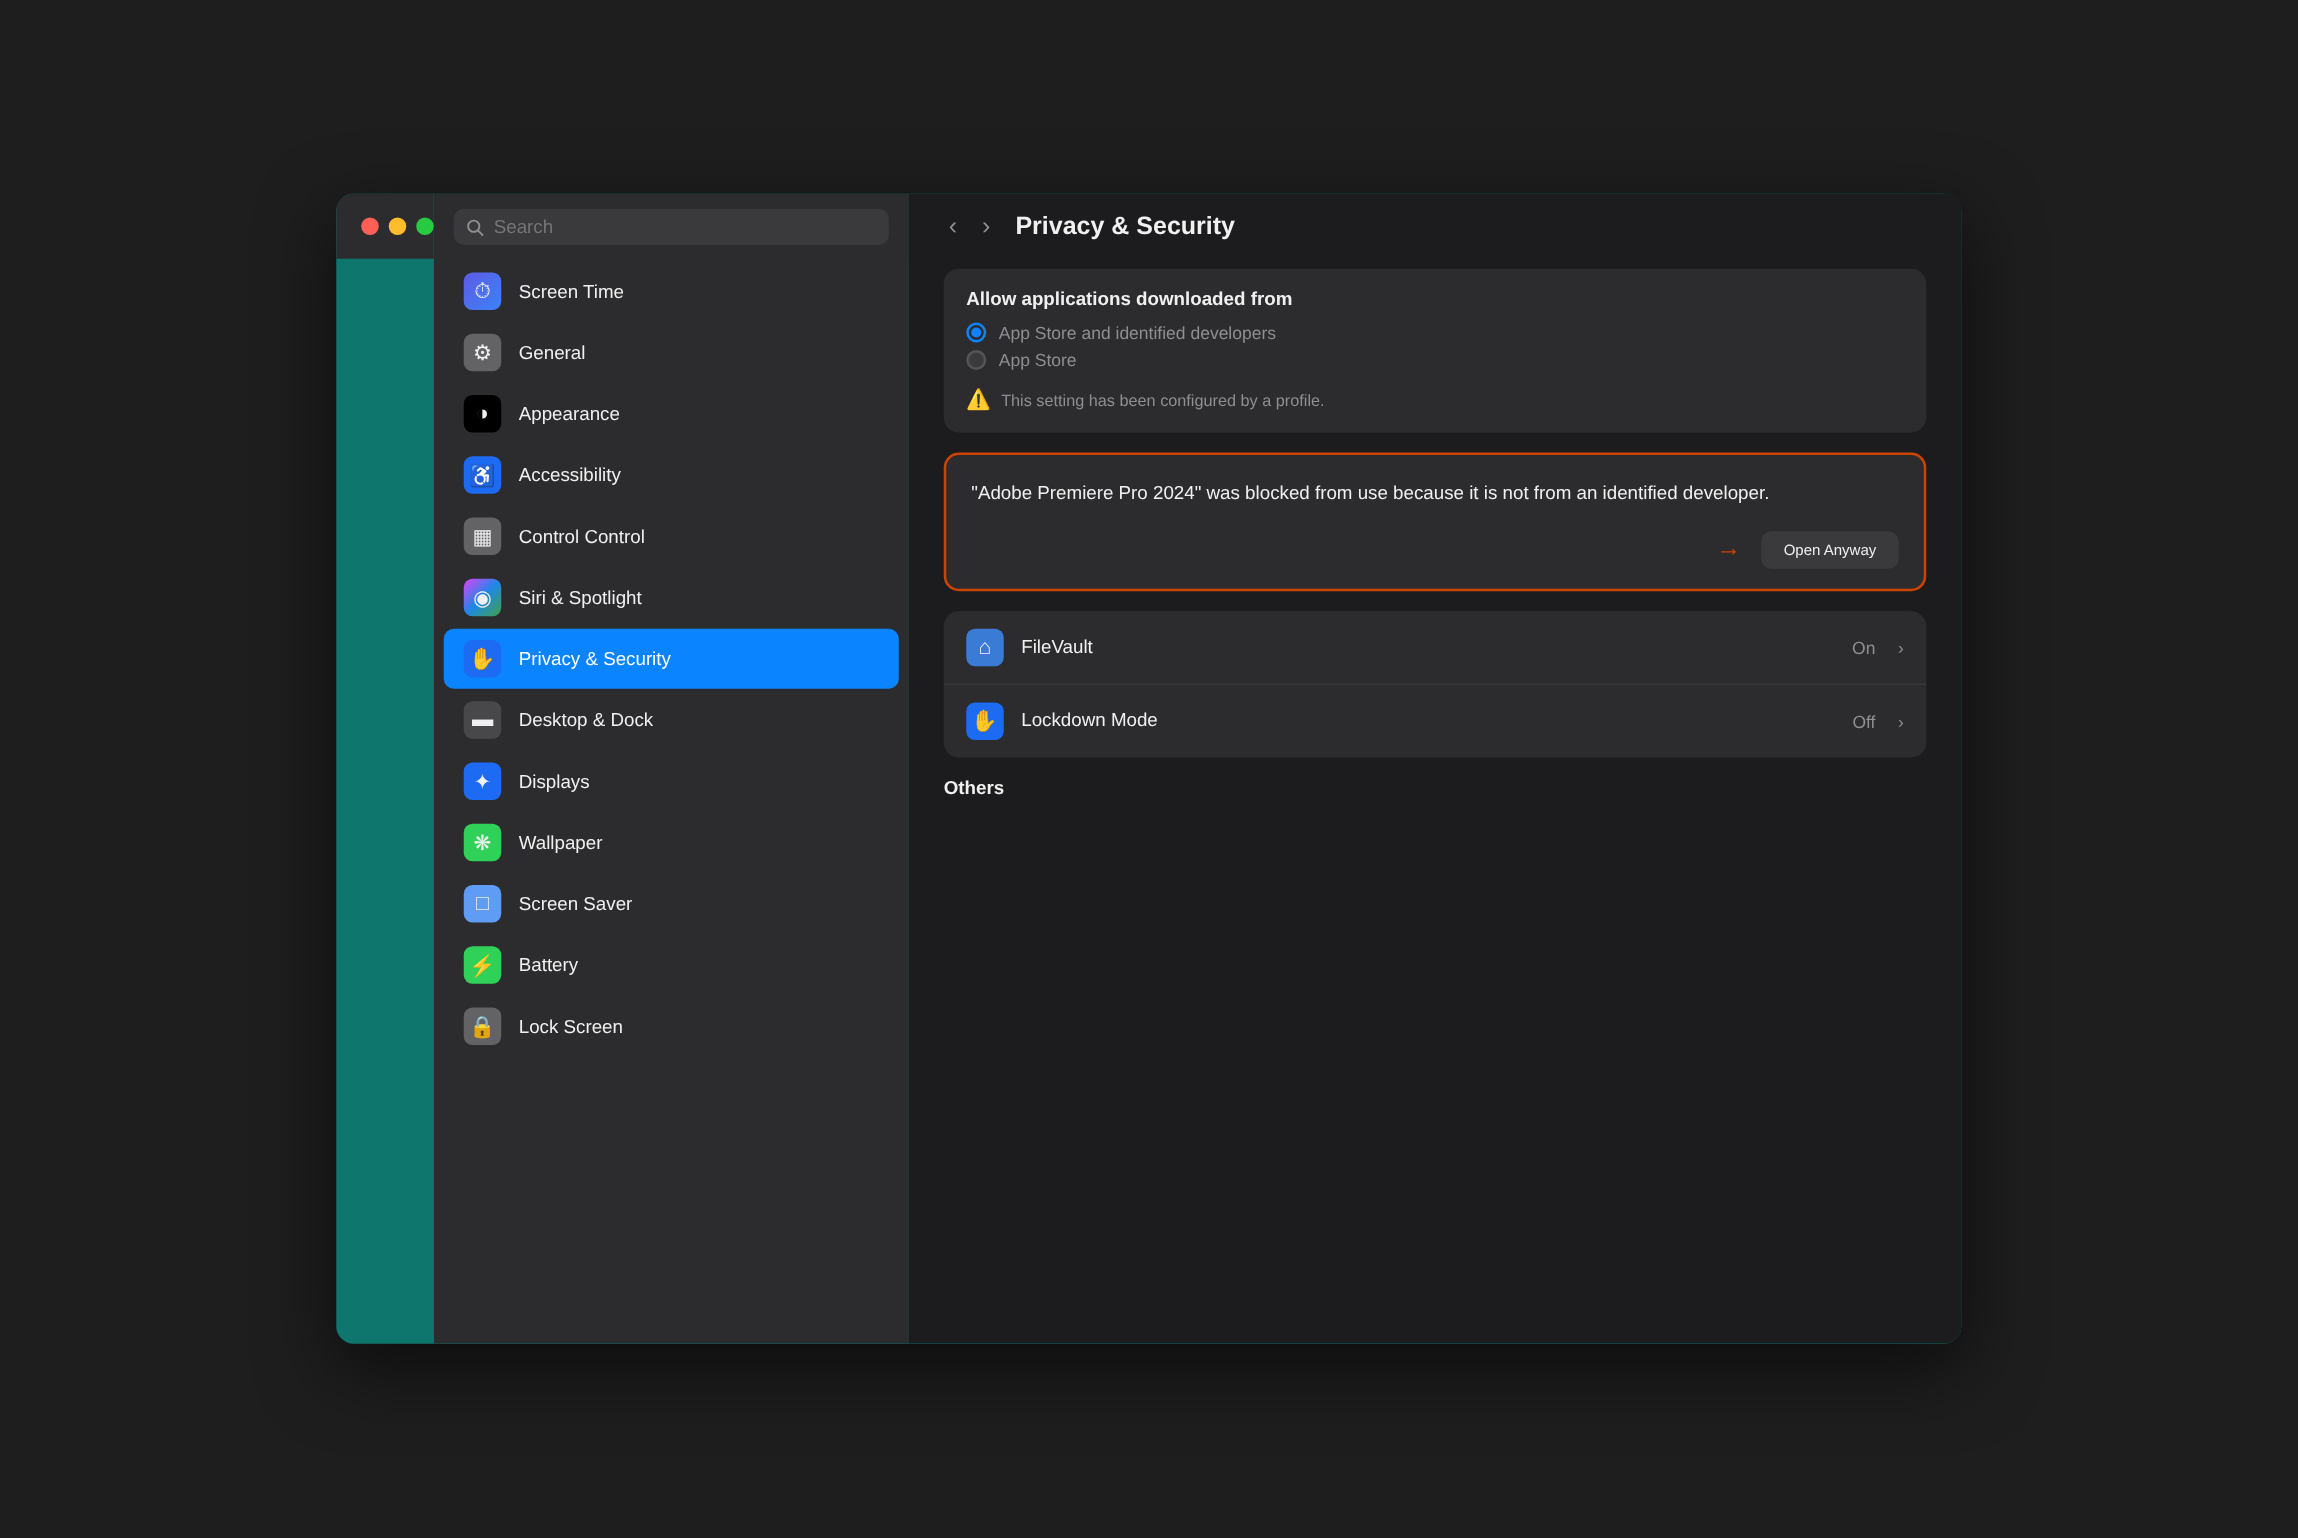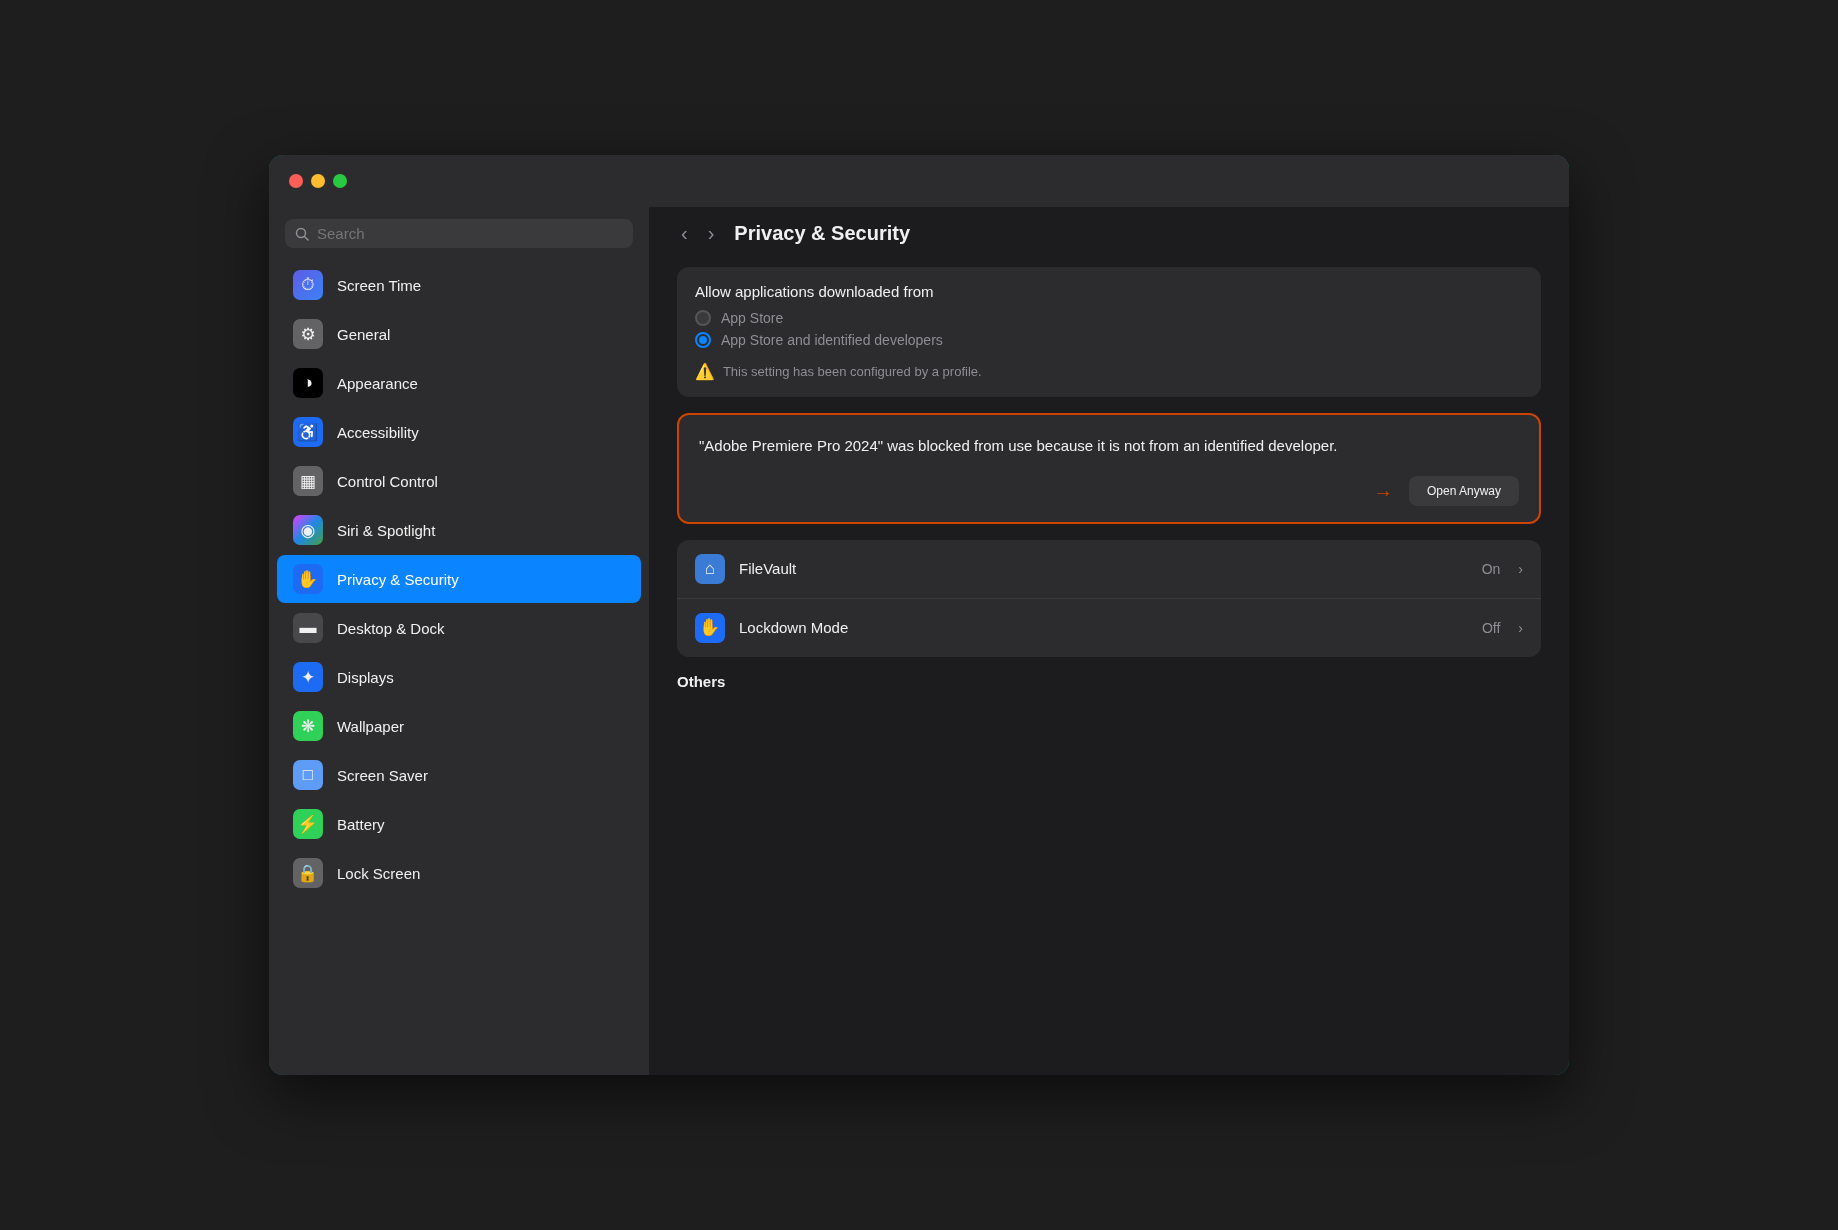--- a/index.html
+++ b/index.html
@@ -11,21 +11,20 @@
       min-height: 100vh;
       font-family: -apple-system, BlinkMacSystemFont, 'SF Pro Display', 'Helvetica Neue', sans-serif;
     }
     .window {
       width: 1300px;
       height: 920px;
       background: #0f766e;
       border-radius: 14px;
       overflow: hidden;
       display: flex;
-      flex-direction: column;
       box-shadow: 0 20px 60px rgba(0,0,0,0.6);
     }
     .titlebar {
       display: flex;
       align-items: center;
       height: 52px;
       background: #2c2c2e;
       flex-shrink: 0;
       position: relative;
     }
@@ -171,21 +170,21 @@
       background: #2c2c2e;
       border-radius: 12px;
       overflow: hidden;
       margin-bottom: 16px;
     }
     .card-content {
       padding: 16px 18px;
     }
     .allow-label {
       font-size: 15px;
-      font-weight: 400;
+      font-weight: 700;
       color: #f0f0f0;
       margin-bottom: 10px;
     }
     .radio-option {
       display: flex;
       align-items: center;
       gap: 10px;
       margin-bottom: 6px;
       color: #8e8e93;
       font-size: 14px;
@@ -379,26 +378,26 @@
       </div>
 
       <div class="main-content">
 
         <div>
           <div class="card">
             <div class="card-content">
               <div class="allow-label">Allow applications downloaded from</div>
               <div id="radio-options">
                   <div class="radio-option">
+    <div class="radio-circle selected"></div>
+    <span>App Store and identified developers</span>
+  </div>
+                  <div class="radio-option">
     <div class="radio-circle "></div>
     <span>App Store</span>
-  </div>
-                  <div class="radio-option">
-    <div class="radio-circle selected"></div>
-    <span>App Store and identified developers</span>
   </div>
                 </div>
               <div class="warning-row">
                 <span class="warning-icon">⚠️</span>
                 <span>This setting has been configured by a profile.</span>
               </div>
             </div>
           </div>
         </div>
 

